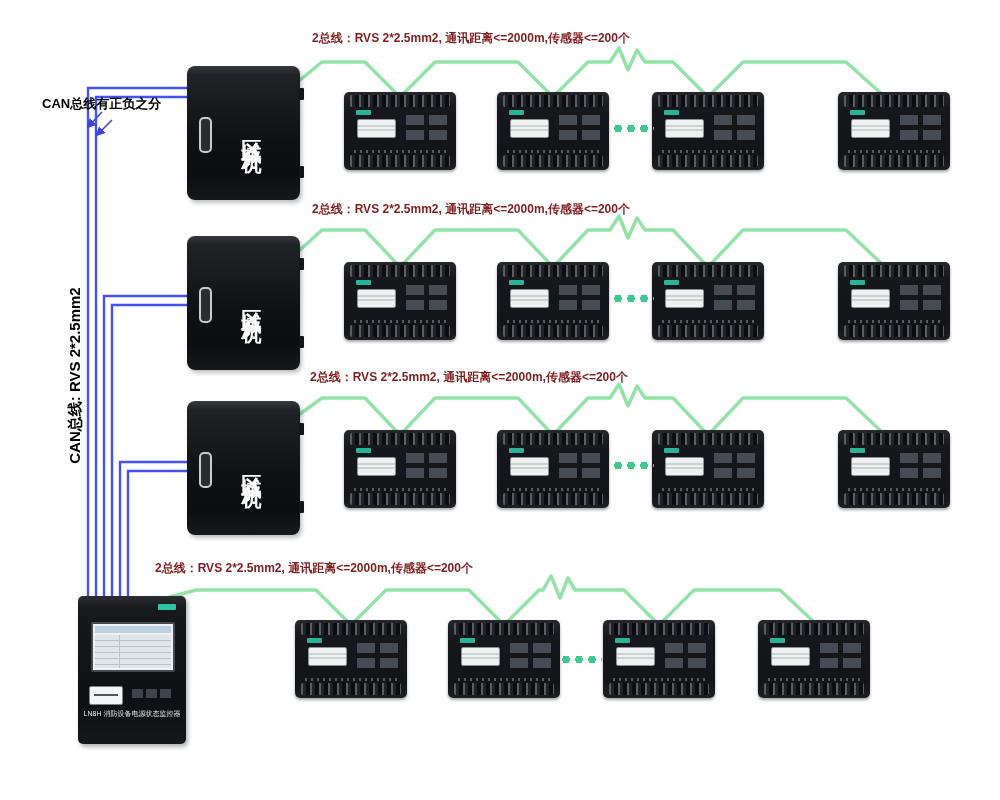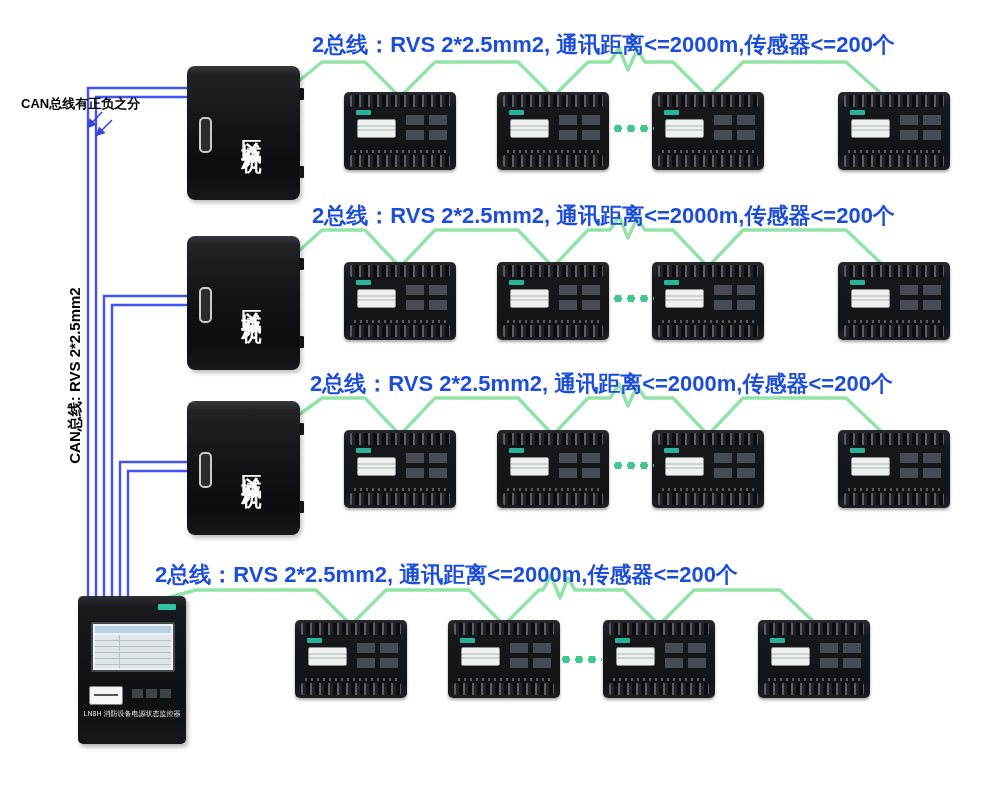--- a/index.html
+++ b/index.html
@@ -3,21 +3,21 @@
 <meta charset="utf-8">
 <style>
   html,body{margin:0;padding:0;background:#fff;}
   .canvas{position:relative;width:1000px;height:800px;background:#fff;overflow:hidden;
           font-family:"Liberation Sans",sans-serif;}
   #wires{position:absolute;left:0;top:0;z-index:1;}
   .g{fill:none;stroke:#93e3a9;stroke-width:3.5;stroke-linejoin:round;stroke-linecap:round;}
   .b{fill:none;stroke:#4553ee;stroke-width:2.4;}
   .arrow{fill:none;stroke:#3a46d8;stroke-width:1.6;}
 
-  .busLabel{position:absolute;z-index:3;font-size:22px;font-weight:bold;color:#1d4ed8;white-space:nowrap;}
+  .busLabel{position:absolute;z-index:3;font-size:12px;font-weight:bold;color:#7f1d1d;white-space:nowrap;}
   .note{position:absolute;z-index:3;font-size:13px;font-weight:bold;color:#000;white-space:nowrap;}
   .canLabel{position:absolute;z-index:3;left:-55px;top:366px;width:260px;text-align:center;
             transform:rotate(-90deg);font-size:15px;font-weight:bold;color:#000;white-space:nowrap;}
 
   
   .cab{position:absolute;width:113px;height:134px;z-index:2;border-radius:8px;
        background:linear-gradient(180deg,#36383c 0,#202225 9px,#101114 55%,#0c0d10 80%,#17181b 100%);
        box-shadow:2px 3px 4px rgba(0,0,0,.25);}
   .cab::before,.cab::after{content:"";position:absolute;right:-4px;width:5px;height:12px;
        background:#141518;border-radius:1px;}
@@ -91,21 +91,21 @@
 
     <path class="arrow" marker-end="url(#ah)" d="M102 112 L88 127"></path>
     <path class="arrow" marker-end="url(#ah)" d="M112 120 L97 135"></path>
 
     <path class="g" d="M300 80 L322 62 L365 62 L400 97 L435 62 L518 62 L553 97 L588 62 L610 62 L619 48 L628 70 L637 50 L645 62 L673 62 L708 97 L743 62 L846 62 L884 96"></path>
     <path class="g" d="M300 250 L322 230 L365 230 L400 267 L435 230 L518 230 L553 267 L588 230 L610 230 L619 216 L628 238 L637 218 L645 230 L673 230 L708 267 L743 230 L846 230 L884 266"></path>
     <path class="g" d="M300 414 L322 398 L365 398 L400 435 L435 398 L518 398 L553 435 L588 398 L610 398 L619 384 L628 406 L637 386 L645 398 L673 398 L708 435 L743 398 L846 398 L884 434"></path>
     <path class="g" d="M170 597 L196 590 L316 590 L351 625 L386 590 L469 590 L504 625 L539 590 L543 590 L551 576 L560 598 L568 578 L575 590 L624 590 L659 625 L694 590 L780 590 L816 624"></path>
   </svg>
 
-  <div class="note" style="left:21px;top:95px">CAN总线有正负之分</div>
+  <div class="note" style="left:42px;top:95px">CAN总线有正负之分</div>
   <div class="canLabel">CAN总线: RVS 2*2.5mm2</div>
   <div class="busLabel" style="left:312px;top:30px">2总线：RVS 2*2.5mm2, 通讯距离&lt;=2000m,传感器&lt;=200个</div>
   <div class="busLabel" style="left:312px;top:201px">2总线：RVS 2*2.5mm2, 通讯距离&lt;=2000m,传感器&lt;=200个</div>
   <div class="busLabel" style="left:310px;top:369px">2总线：RVS 2*2.5mm2, 通讯距离&lt;=2000m,传感器&lt;=200个</div>
   <div class="busLabel" style="left:155px;top:560px">2总线：RVS 2*2.5mm2, 通讯距离&lt;=2000m,传感器&lt;=200个</div>
 
   <div class="cab" style="left:187px;top:66px">
     <span class="handle"></span>
     <span class="vlabel">区域分机</span>
   </div>

